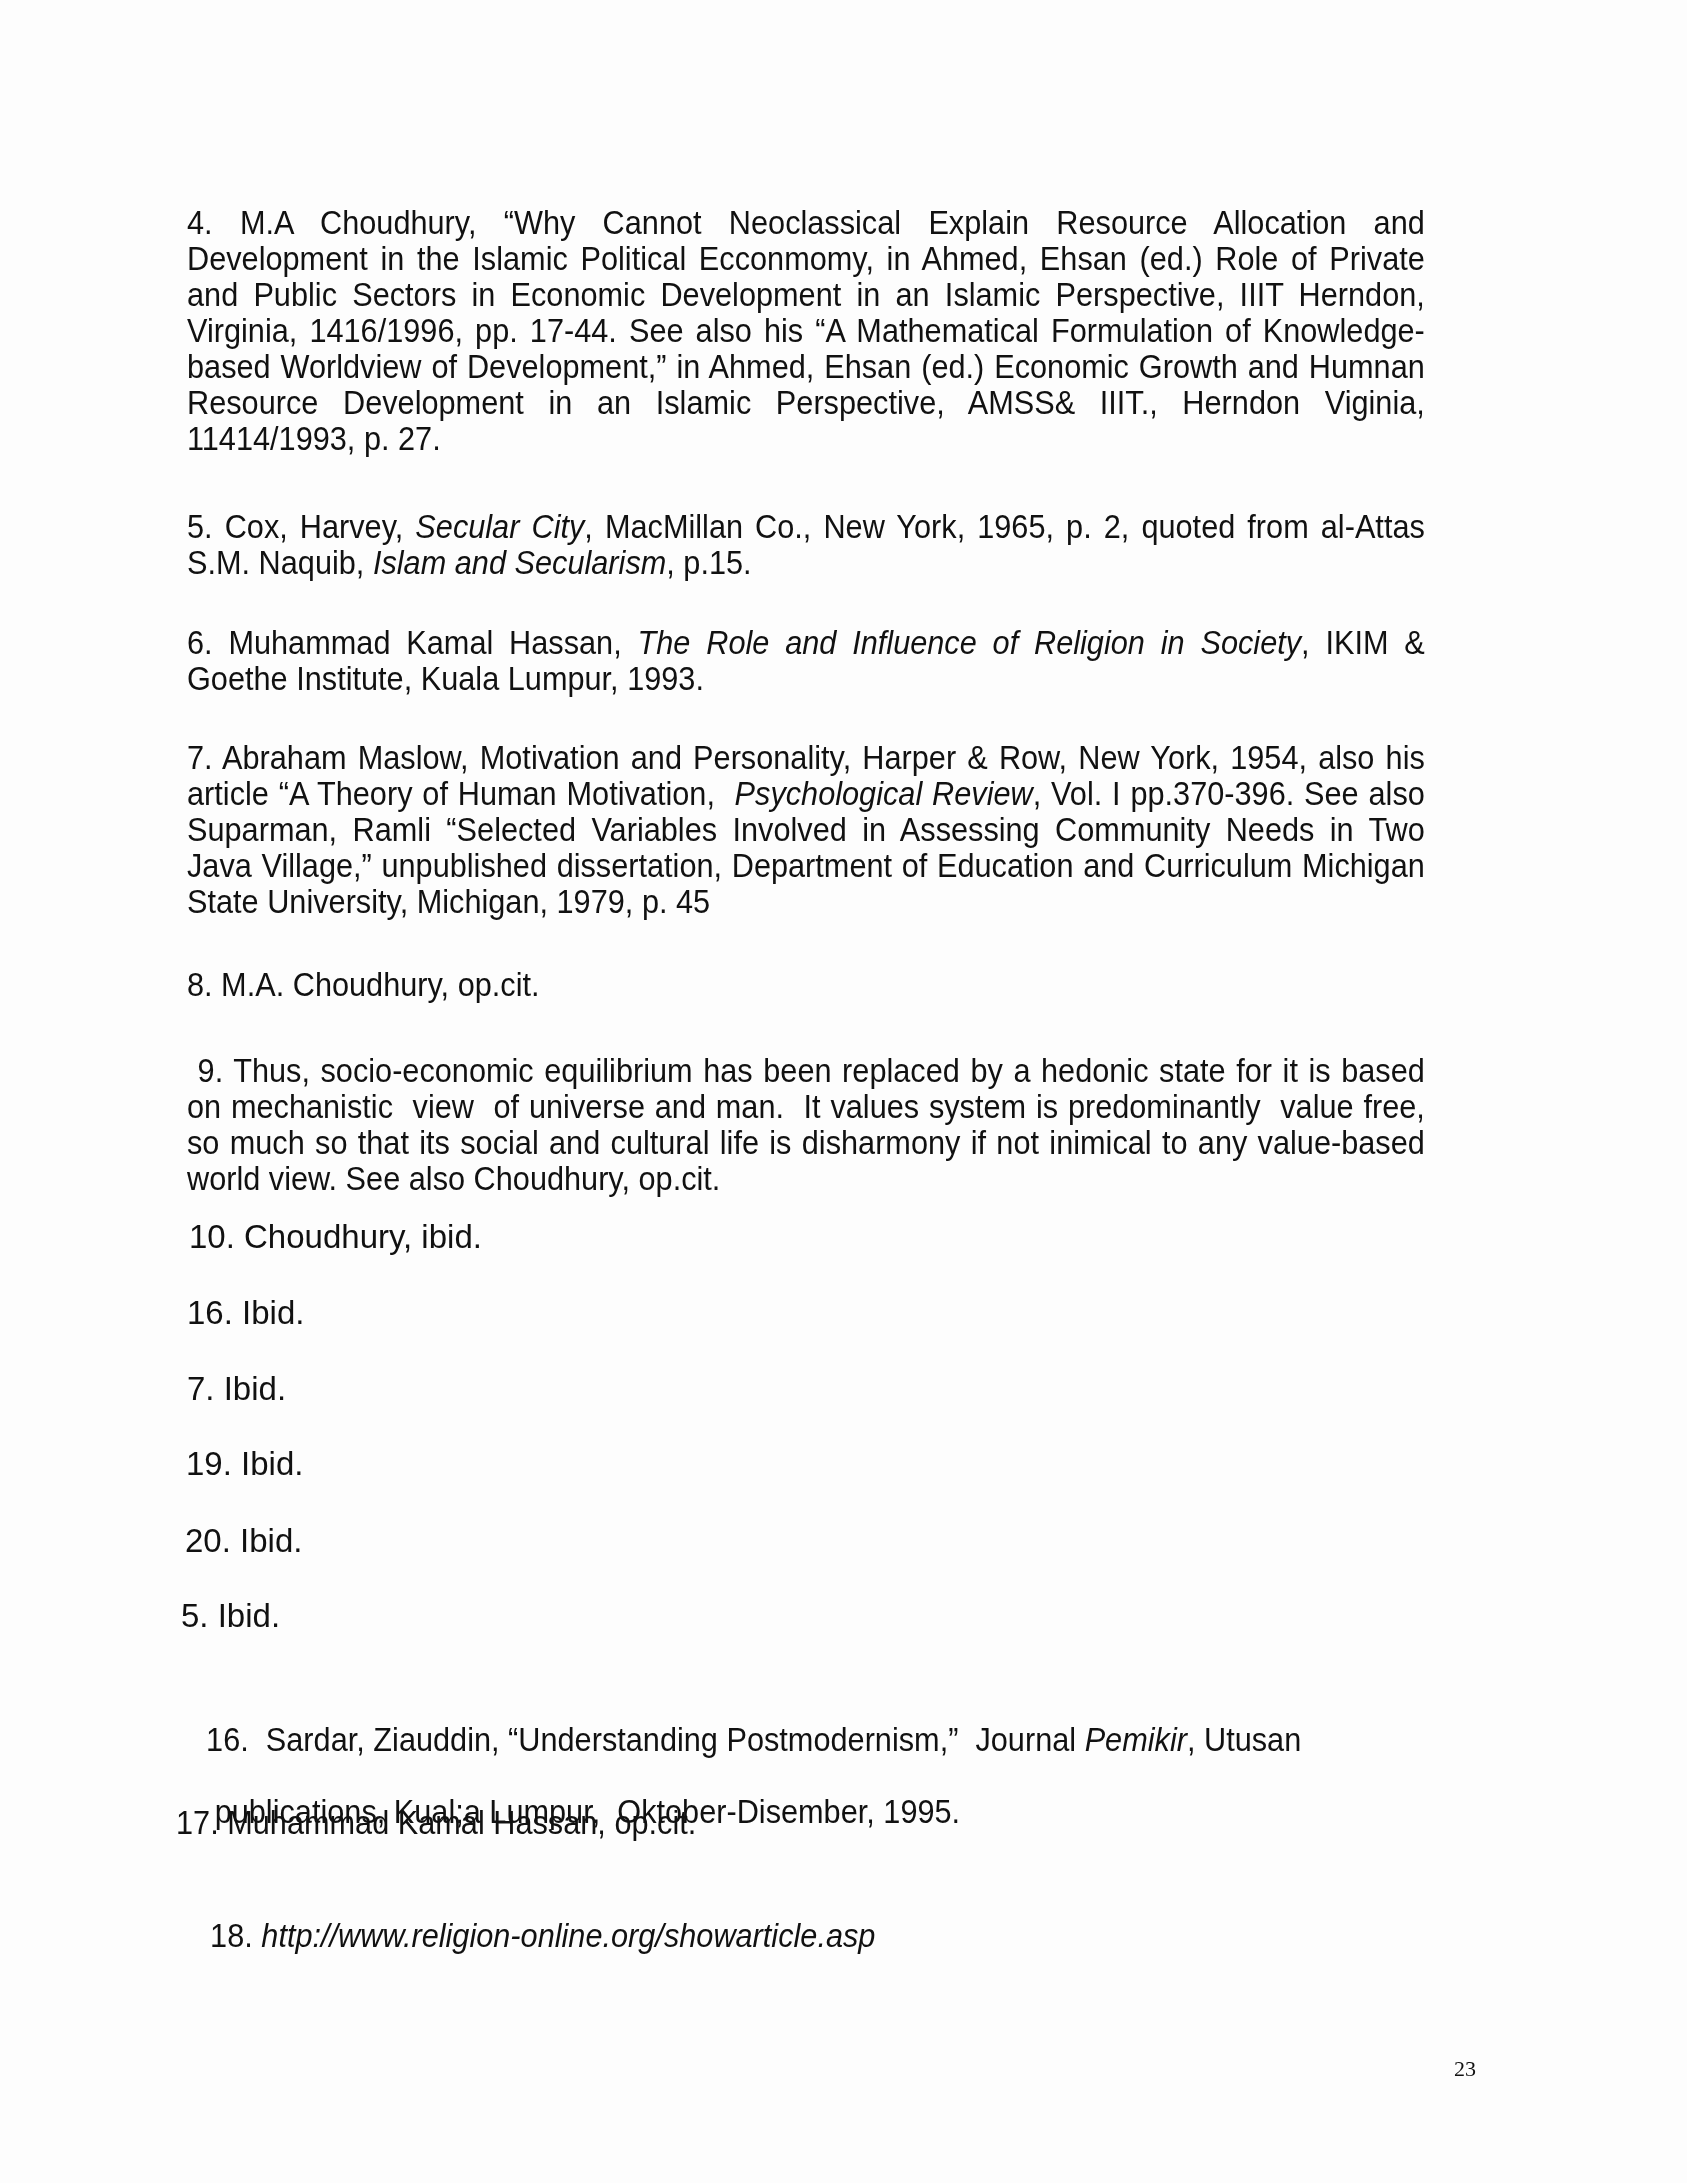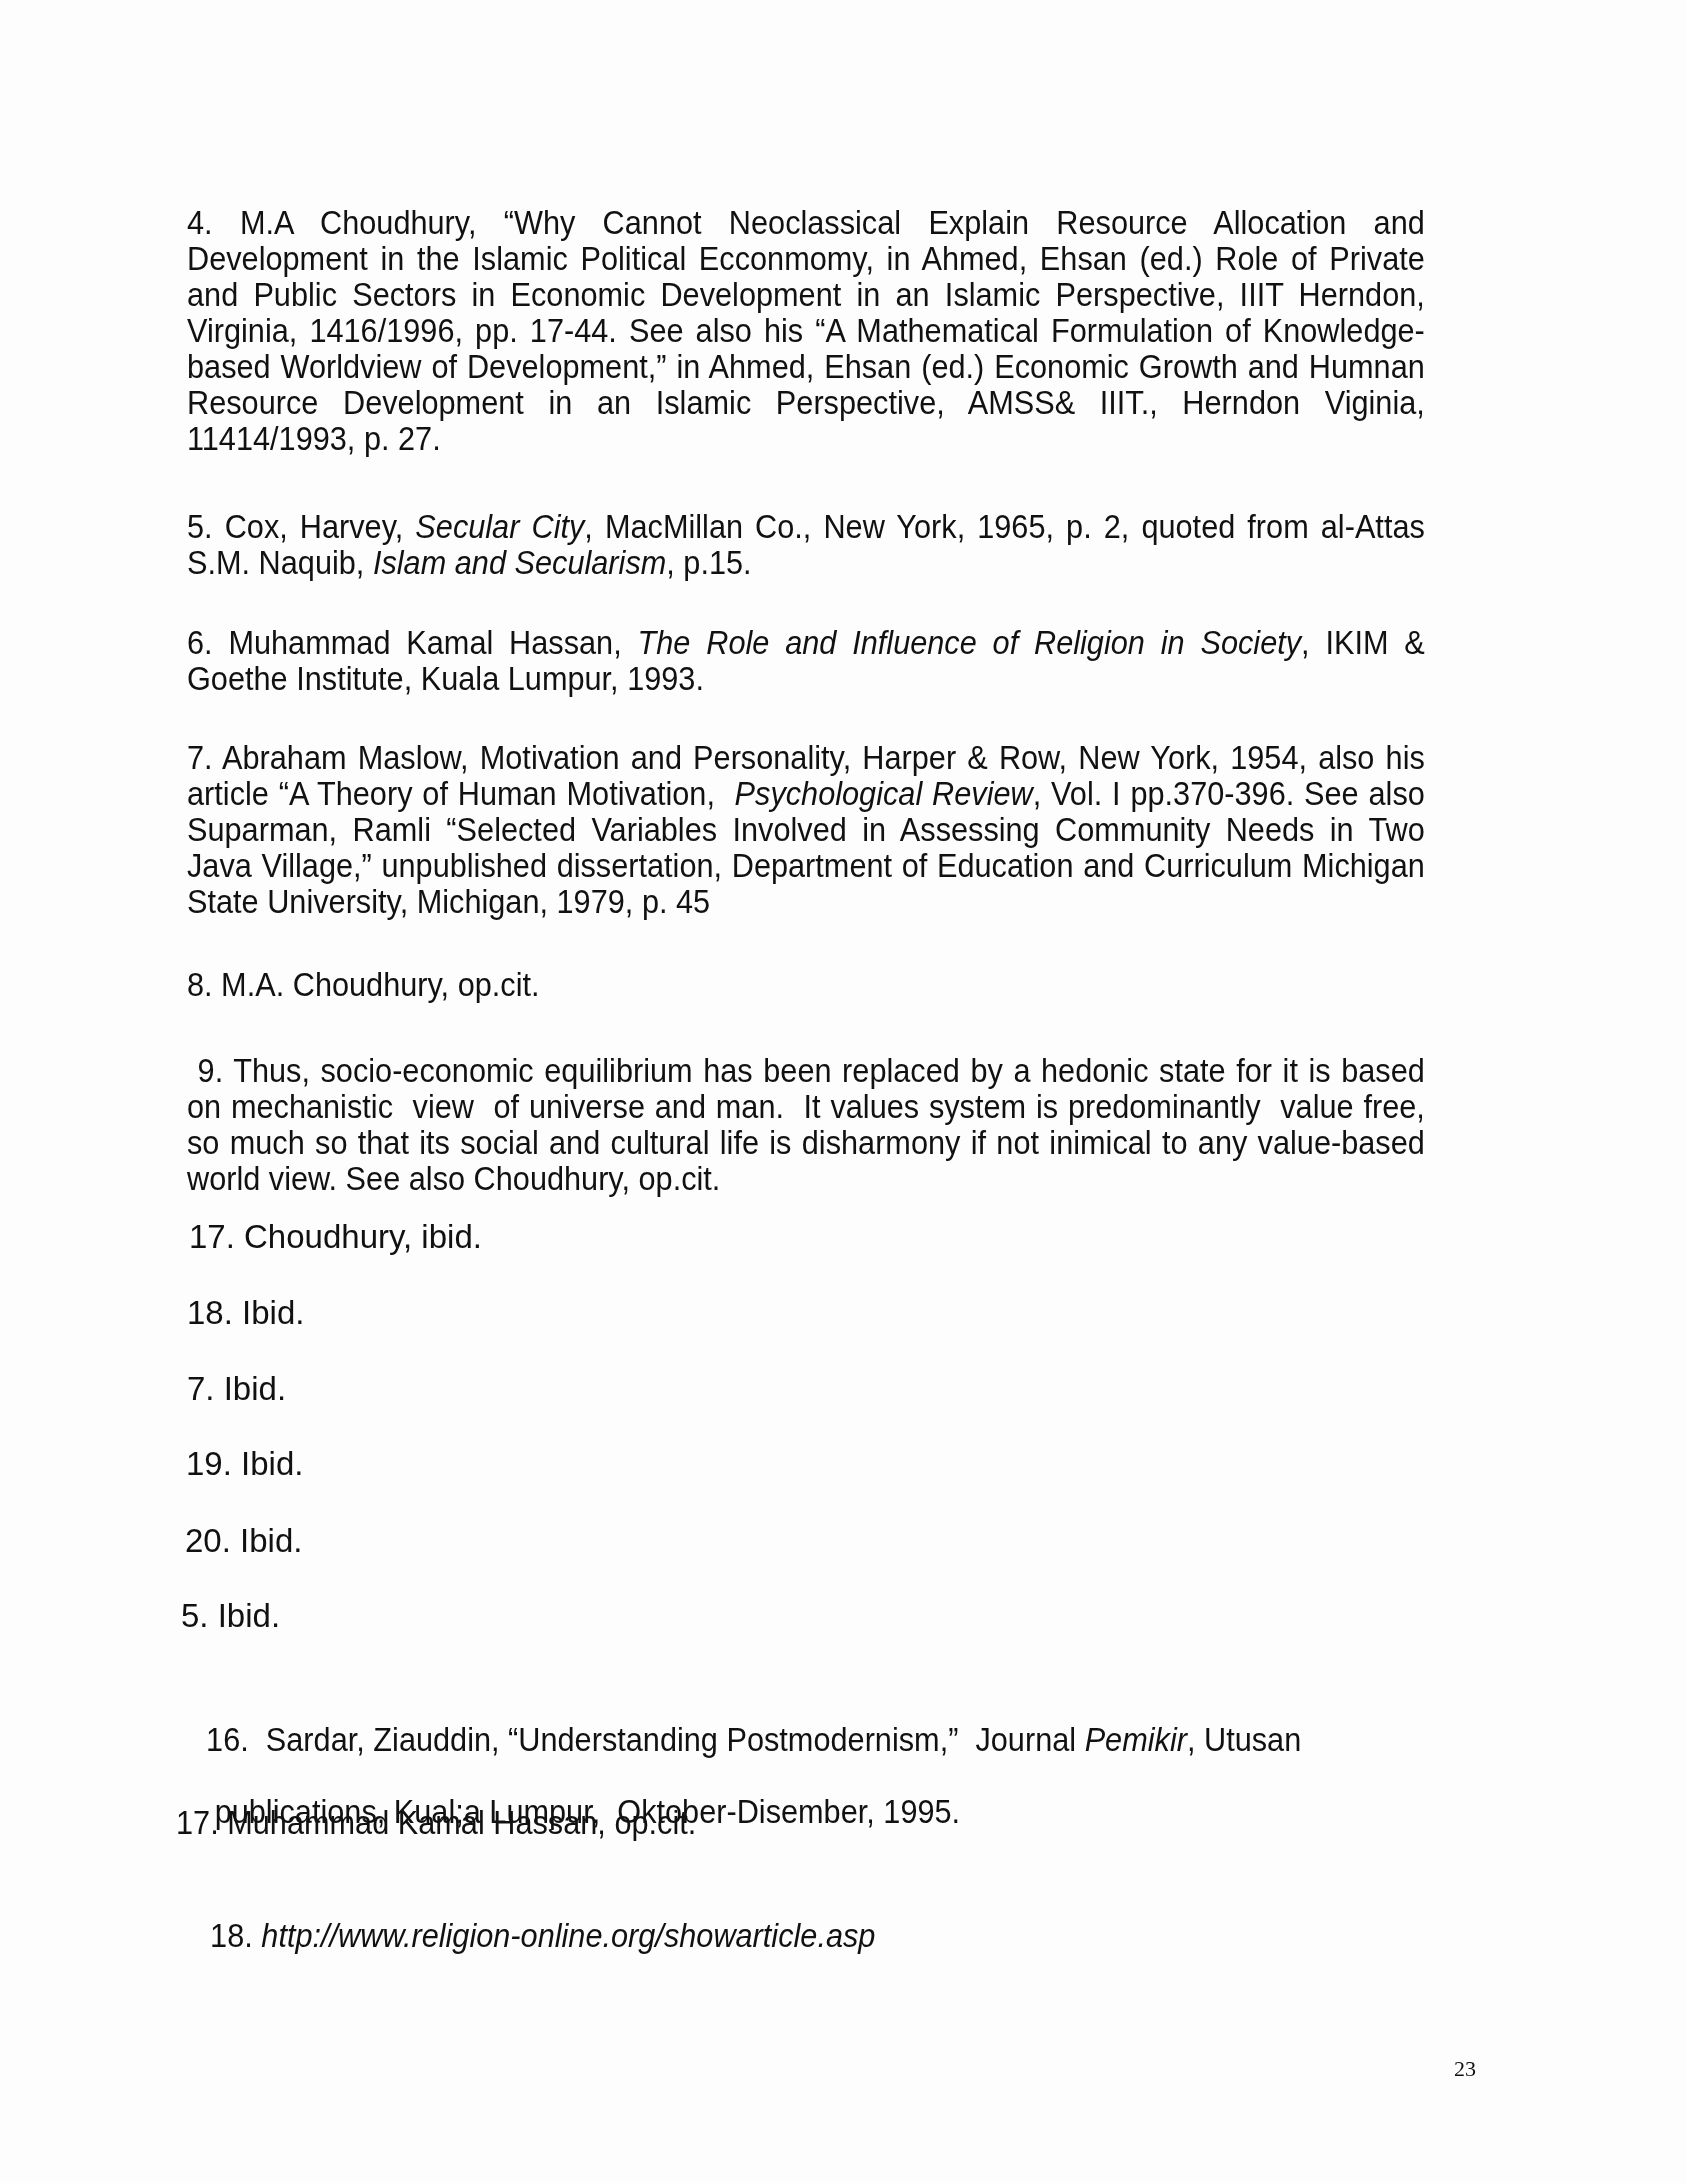--- a/index.html
+++ b/index.html
@@ -58,22 +58,22 @@
 
   <div class="short" style="left:187px; top:967px; transform:scaleX(0.93); transform-origin:left top;"> 8. M.A. Choudhury, op.cit.</div>
 
   <div class="note" style="top:1053px;">
     <span class="line" style="white-space:pre;"> 9. Thus, socio-economic equilibrium has been replaced by a hedonic state for it is based</span>
     <span class="line" style="white-space:pre;">on mechanistic  view  of universe and man.  It values system is predominantly  value free,</span>
     <span class="line">so much so that its social and cultural life is disharmony if not inimical to any value-based</span>
     <span class="line last">world view. See also Choudhury, op.cit.</span>
   </div>
 
-  <div class="short" style="left:189px; top:1219px;">17. Choudhury, ibid.</div>
-  <div class="short" style="left:187px; top:1295px;">18. Ibid.</div>
+  <div class="short" style="left:189px; top:1219px;">10. Choudhury, ibid.</div>
+  <div class="short" style="left:187px; top:1295px;">16. Ibid.</div>
   <div class="short" style="left:187px; top:1371px;">7. Ibid.</div>
   <div class="short" style="left:186px; top:1446px;">19. Ibid.</div>
   <div class="short" style="left:185px; top:1523px;">20. Ibid.</div>
   <div class="short" style="left:181px; top:1598px;">5. Ibid.</div>
 
   <div class="short" style="left:172px; top:1686px; transform:scaleX(0.93); transform-origin:left top; white-space:pre;">
     <span>16.  Sardar, Ziauddin, “Understanding Postmodernism,”  Journal </span><i>Pemikir</i><span>, Utusan</span><br>
     <span style="white-space:pre;"> publications, Kual;a Lumpur,  Oktober-Disember, 1995.</span>
   </div>
 

